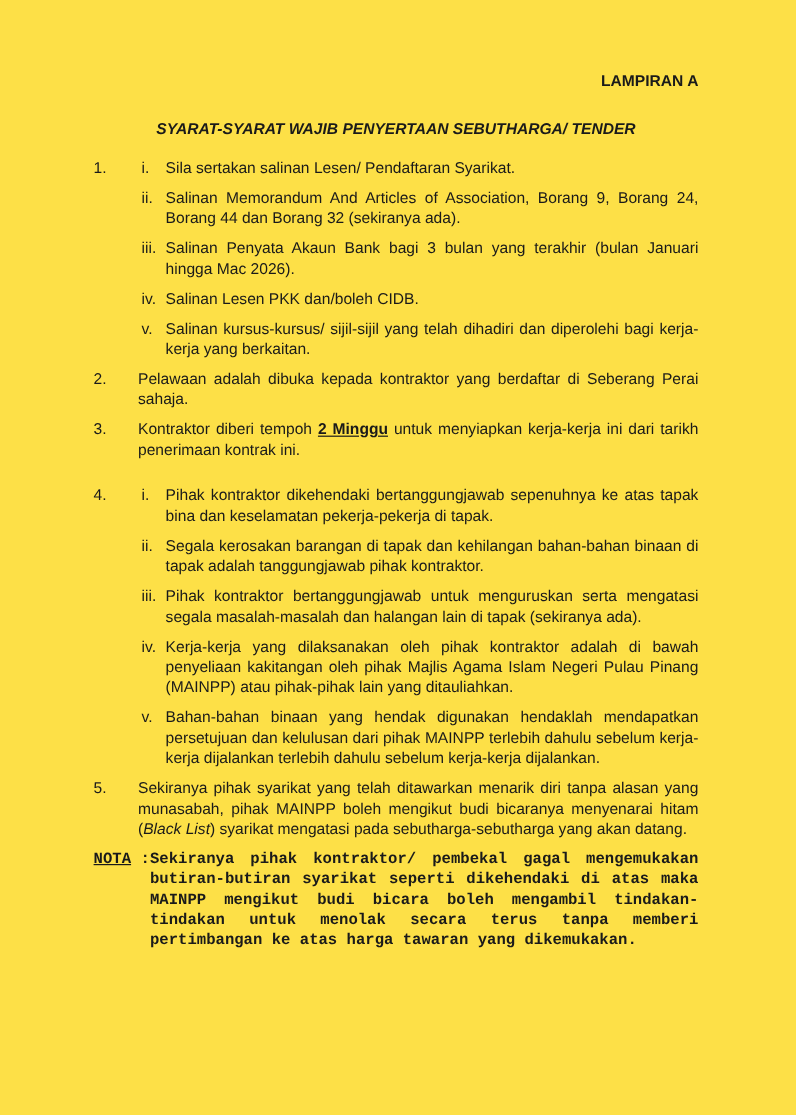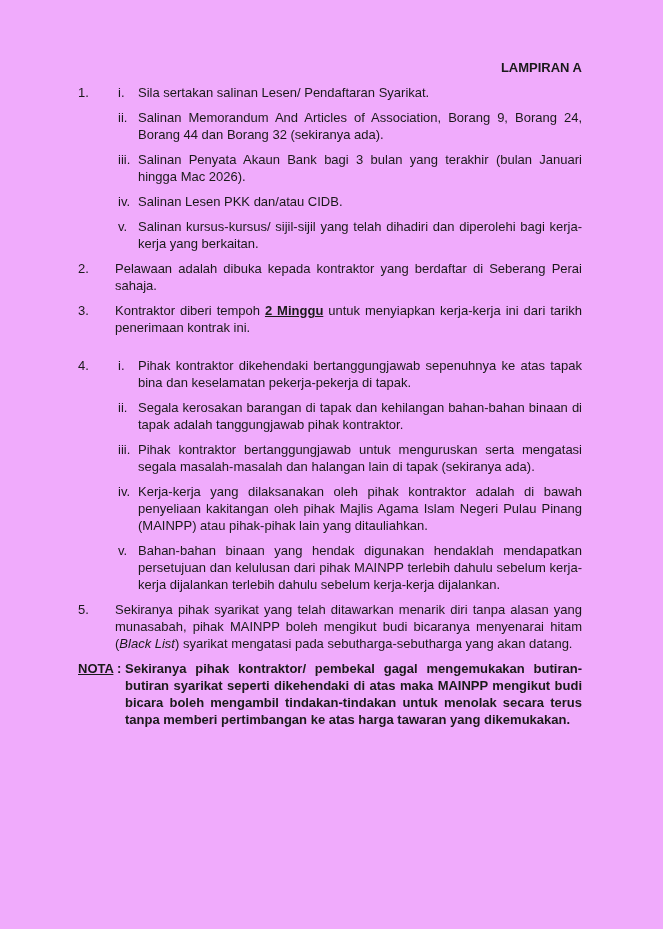--- a/index.html
+++ b/index.html
@@ -1,18 +1,18 @@
 <!DOCTYPE html>
 <html><head>
 <meta charset="utf-8">
 <style>
   html, body { margin: 0; padding: 0; background: #ffffff; }
   .doc {
     width: 663px; height: 929px;
-    background: #f0abfc;
+    background: #fde047;
     box-sizing: border-box;
     padding: 59px 81px 20px 78px;
     font-family: "Liberation Sans", "DejaVu Sans", sans-serif;
     font-size: 13px;
     line-height: 17px;
     color: #1a1a1a;
     overflow: hidden;
   }
   .corner { text-align: right; font-weight: 700; }
   .title {
@@ -37,48 +37,50 @@
   .gap-before { margin-top: 21px; }
   .bu { font-weight: 700; text-decoration: underline; }
   .it { font-style: italic; }
   .u  { text-decoration: underline; }
   .nota {
     position: relative;
     padding-left: 47px;
     margin-top: 4px;
     font-weight: 700;
     text-align: justify;
+    font-family: Liberation Mono, monospace;
   }
   .nota-label { position: absolute; left: 0; top: 0; }
 </style>
 </head>
 <body>
 
 <div class="doc">
 
   <div class="corner">LAMPIRAN A</div>
 
+  <div class="title">SYARAT-SYARAT WAJIB PENYERTAAN SEBUTHARGA/ TENDER</div>
 
   <section class="item">
     <span class="num">1.</span>
     <div class="sub">
       <span class="subnum">i.</span>
       <p class="para">Sila sertakan salinan Lesen/ Pendaftaran Syarikat.</p>
     </div>
     <div class="sub">
       <span class="subnum">ii.</span>
       <p class="para">Salinan Memorandum And Articles of Association, Borang 9, Borang 24, Borang 44 dan Borang 32 (sekiranya ada).</p>
     </div>
     <div class="sub">
       <span class="subnum">iii.</span>
       <p class="para">Salinan Penyata Akaun Bank bagi 3 bulan yang terakhir (bulan Januari hingga Mac 2026).</p>
     </div>
     <div class="sub">
       <span class="subnum">iv.</span>
-      <p class="para">Salinan Lesen PKK dan/atau CIDB.</p>
+      <p class="para">Salinan Lesen PKK dan/boleh CIDB.</p>
     </div>
     <div class="sub">
       <span class="subnum">v.</span>
       <p class="para">Salinan kursus-kursus/ sijil-sijil yang telah dihadiri dan diperolehi bagi kerja-kerja yang berkaitan.</p>
     </div>
   </section>
 
   <section class="item">
     <span class="num">2.</span>
     <p class="para">Pelawaan adalah dibuka kepada kontraktor yang berdaftar di Seberang Perai sahaja.</p>

